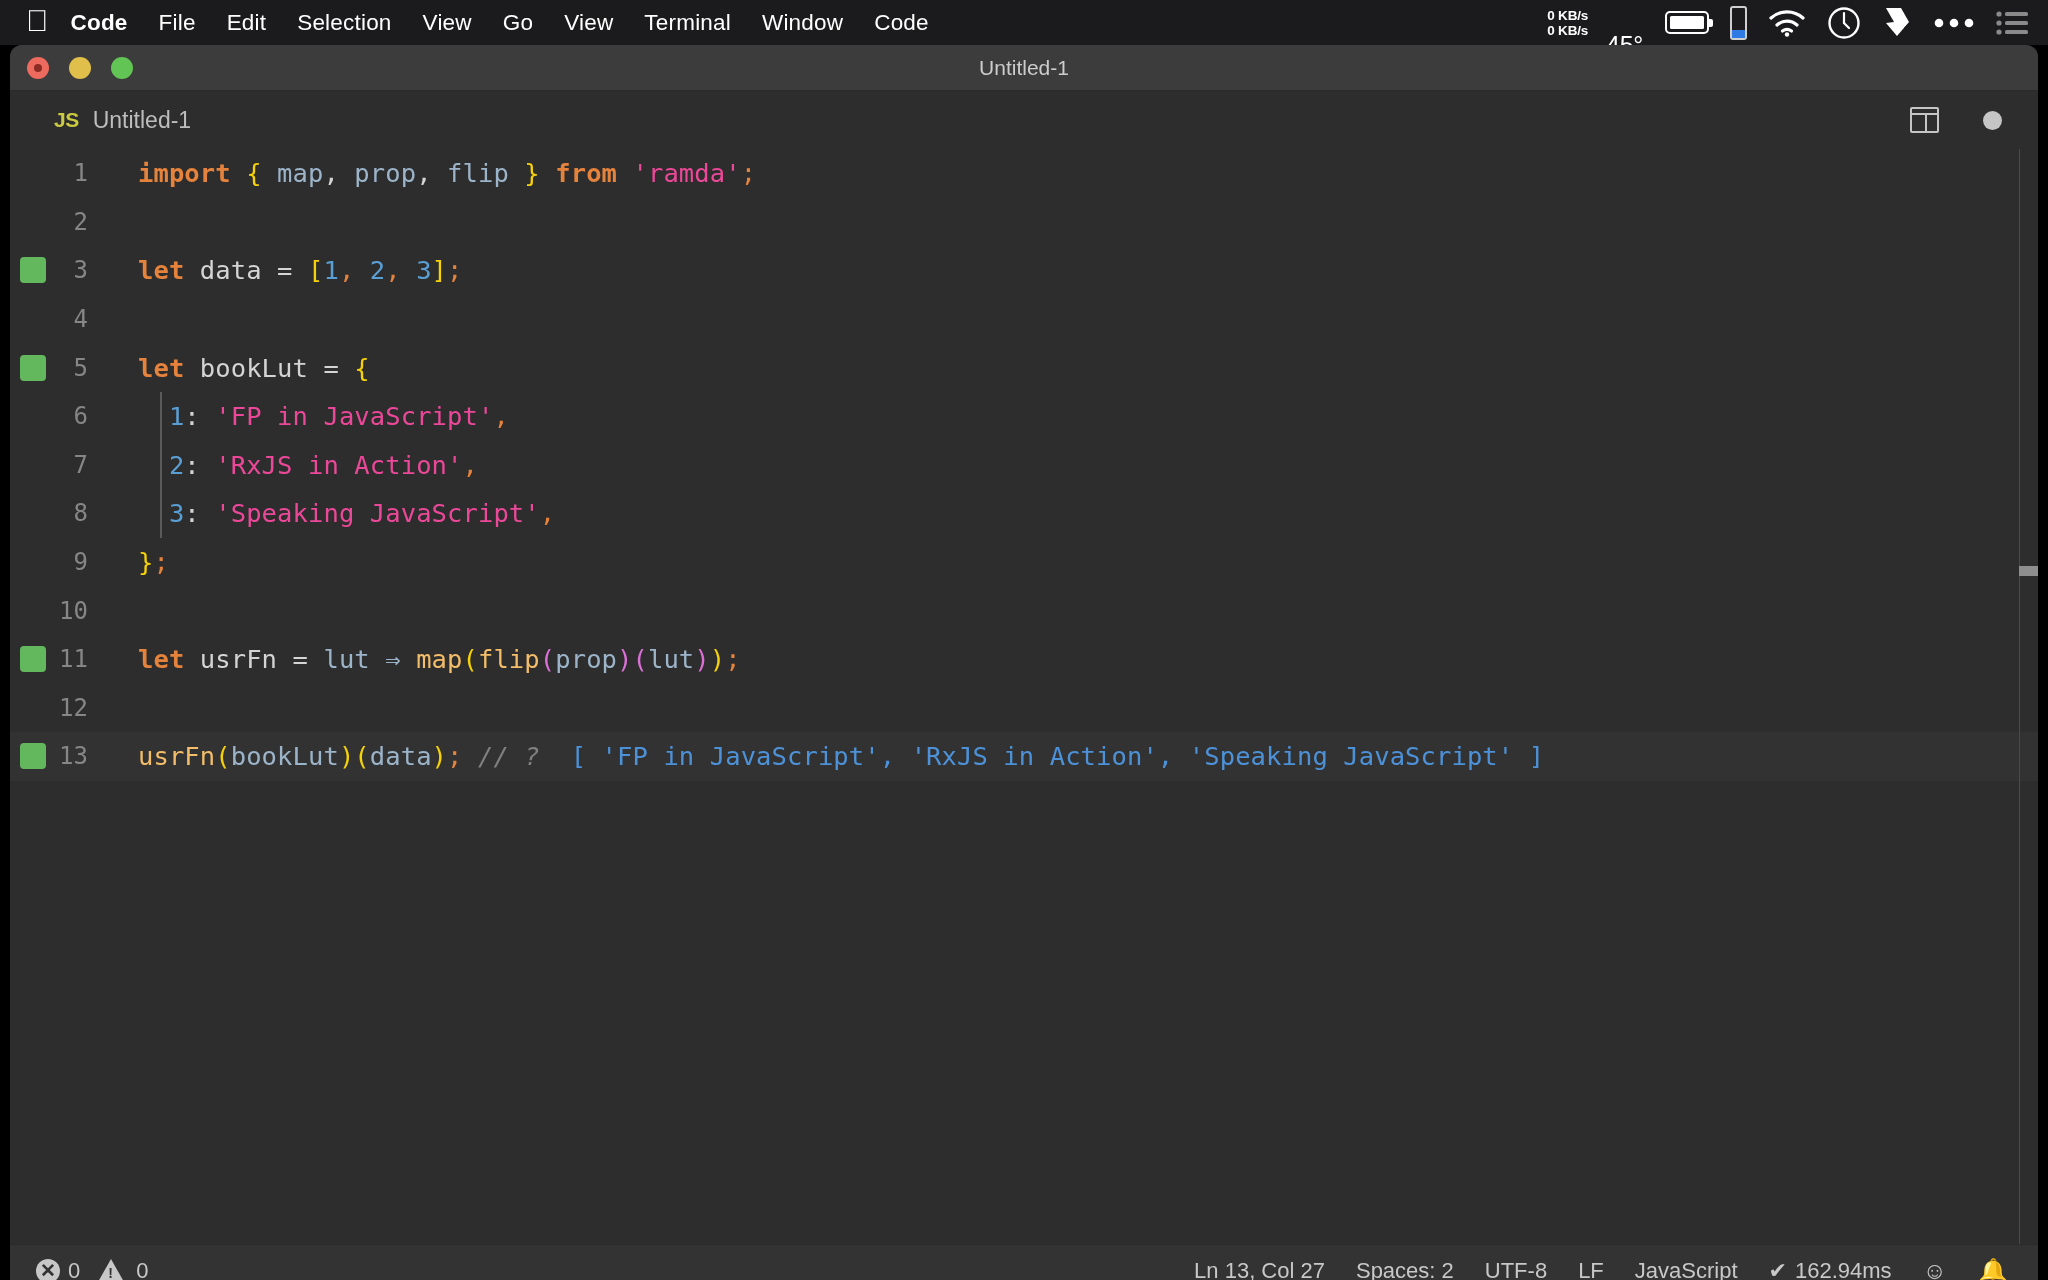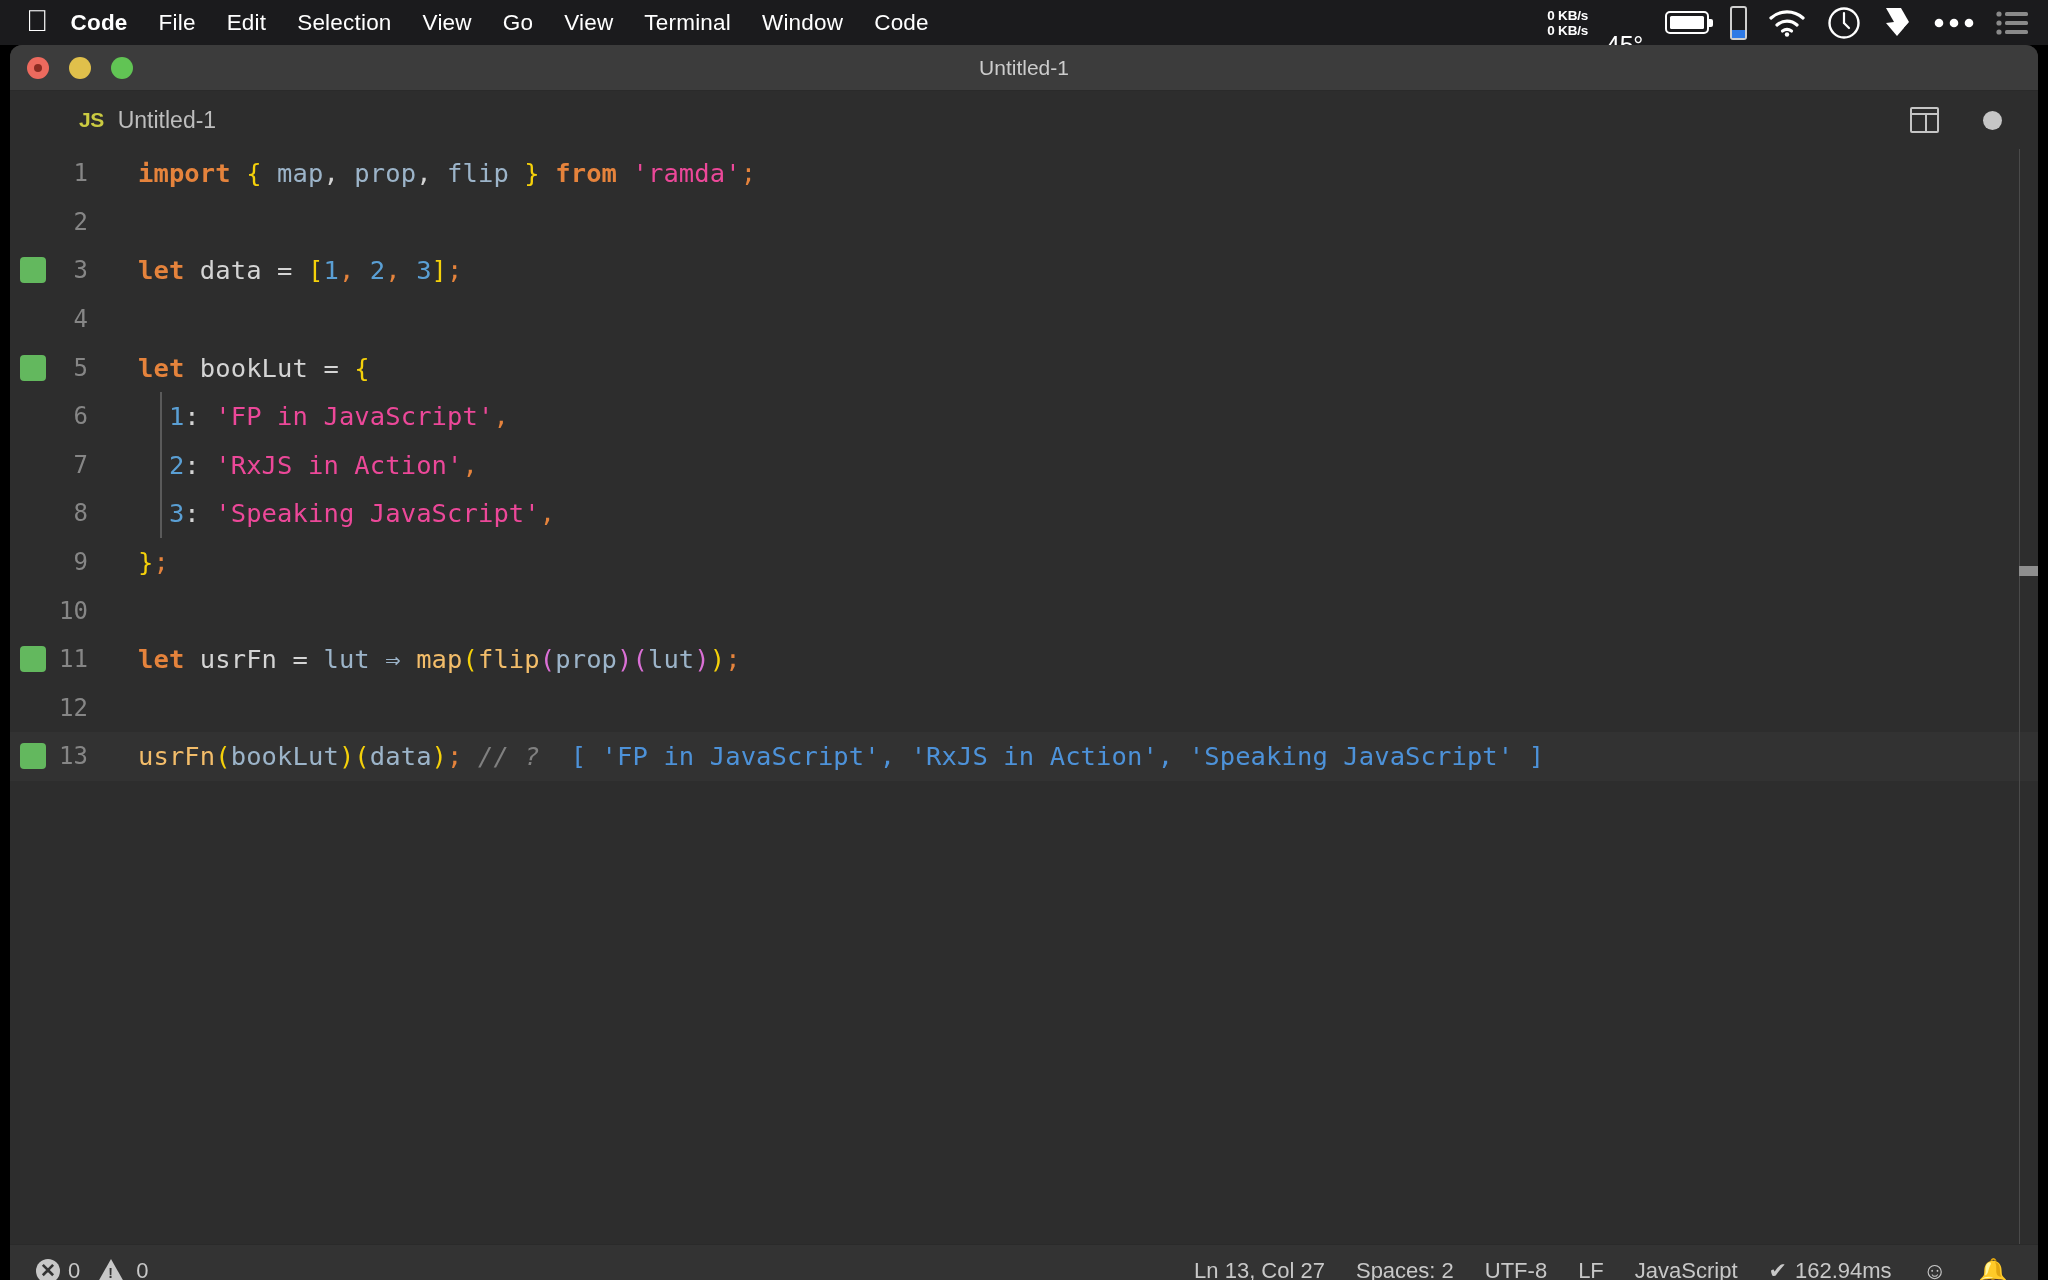--- a/index.html
+++ b/index.html
@@ -157,21 +157,20 @@
   }
 
   
   #tabrow {
     height: 58px;
     min-height: 58px;
     background: #2d2d2d;
     display: flex;
     align-items: center;
     position: relative;
-    padding-left: 25px;
   }
   #tab {
     display: flex;
     align-items: center;
     height: 58px;
     padding: 0 26px 0 44px;
     background: #2d2d2d;
     gap: 14px;
   }
   .js-icon {

